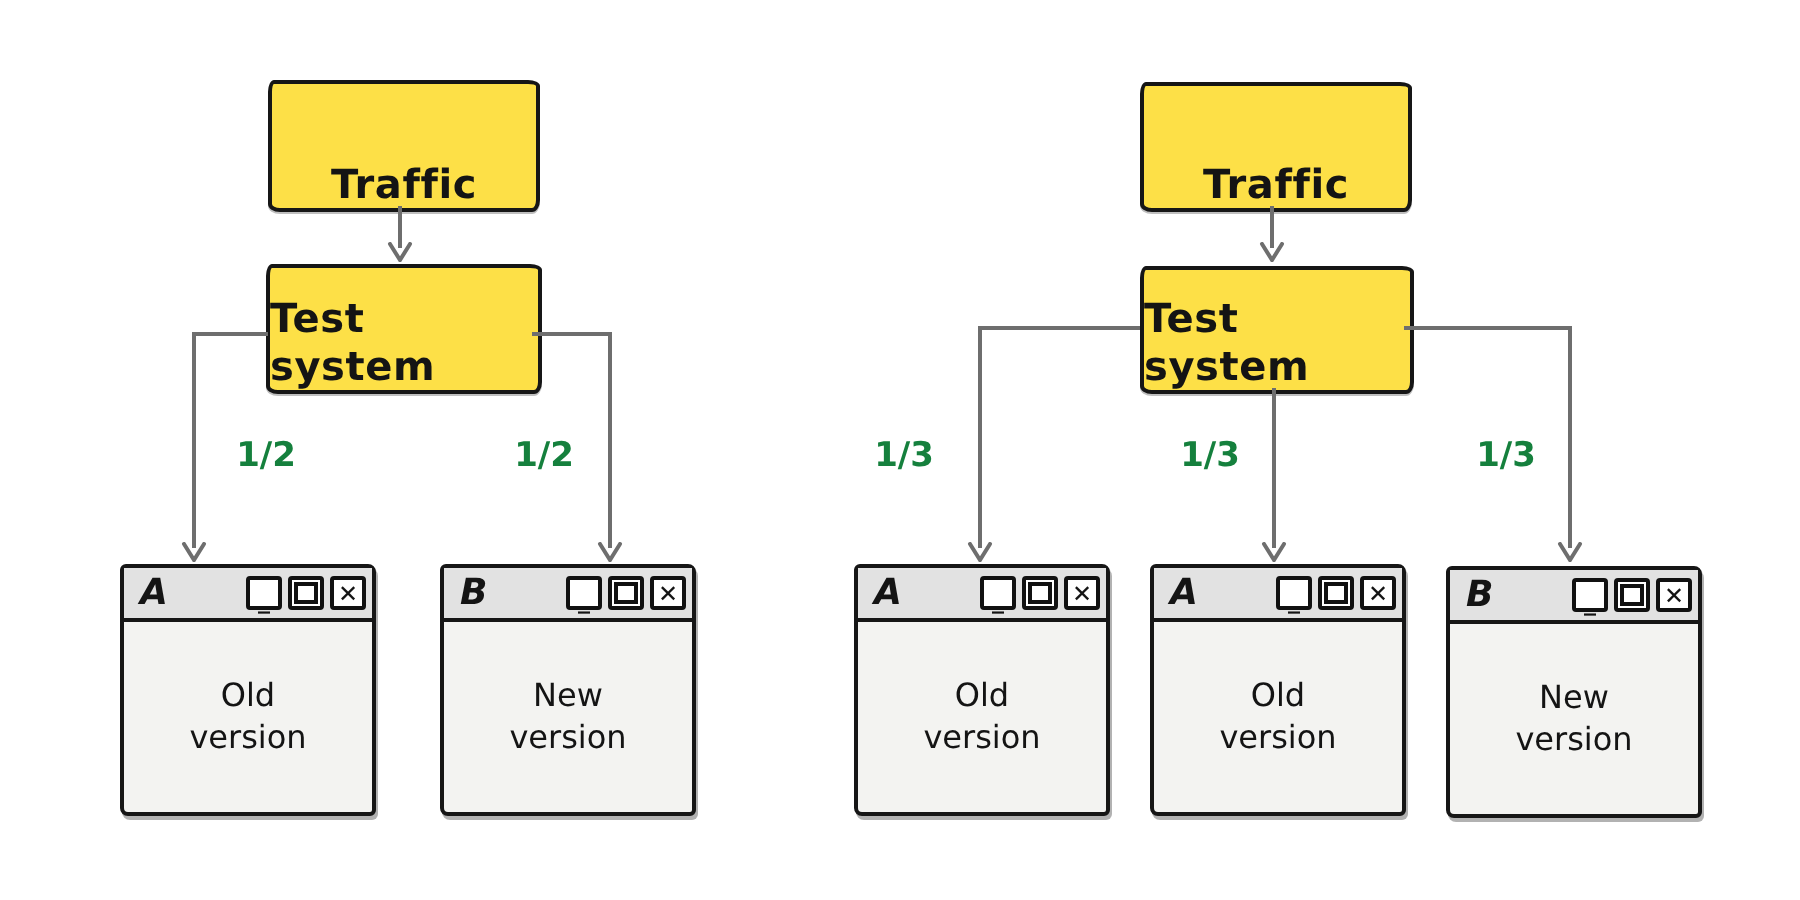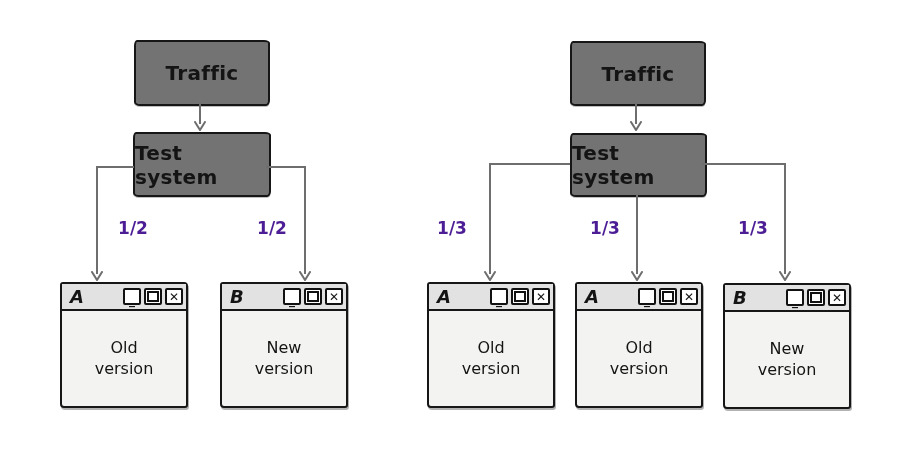--- a/index.html
+++ b/index.html
@@ -2,35 +2,35 @@
 <html><head>
 <meta charset="utf-8">
 <style>
   html,body{margin:0;padding:0;background:#ffffff;}
   .canvas{
     position:relative;width:900px;height:450px;background:#ffffff;
     font-family:"DejaVu Sans", sans-serif;color:#141414;overflow:hidden;
   }
   
   .box{
-    position:absolute;display:flex;align-items:center;justify-content:center;
-    background:#737373;border:2px solid #161616;
+    position:absolute;display:flex;align-items:flex-end;justify-content:center;
+    background:#fde047;border:2px solid #161616;
     border-radius:3px 6px 4px 6px / 6px 3px 6px 4px;
     font-size:20px;font-weight:600;letter-spacing:.3px;
     box-shadow:0 1px 0 rgba(0,0,0,.25);
   }
   
   .ln{position:absolute;background:#6e6e6e;}
   .hl{height:2px;}
   .vl{width:2px;}
   .ah{position:absolute;width:14px;height:10px;}
   
   .frac{
     position:absolute;width:44px;text-align:center;
-    font-size:17px;font-weight:600;color:#4c1d95;
+    font-size:17px;font-weight:600;color:#15803d;
   }
   
   .window{
     position:absolute;width:128px;height:126px;background:#f3f3f1;
     border:2px solid #161616;border-radius:3px 4px 3px 4px;
     box-shadow:1px 2px 0 rgba(0,0,0,.3);box-sizing:border-box;
     display:flex;flex-direction:column;
   }
   .titlebar{
     height:25px;flex:0 0 25px;background:#e2e2e2;border-bottom:2px solid #161616;

